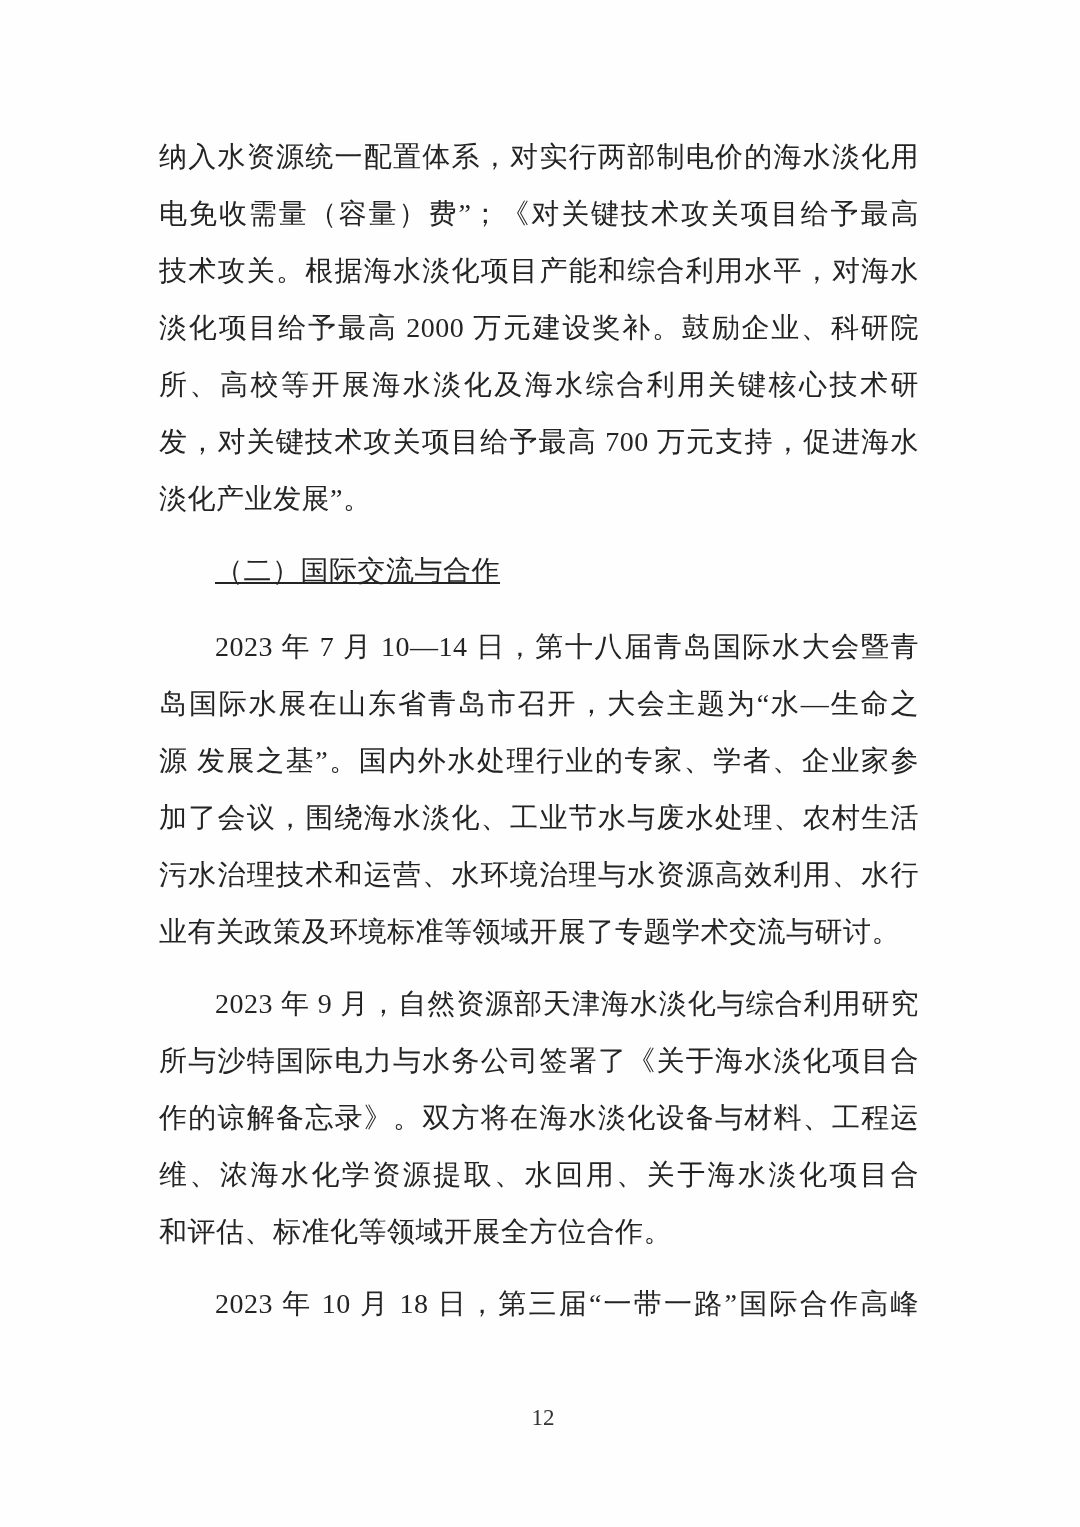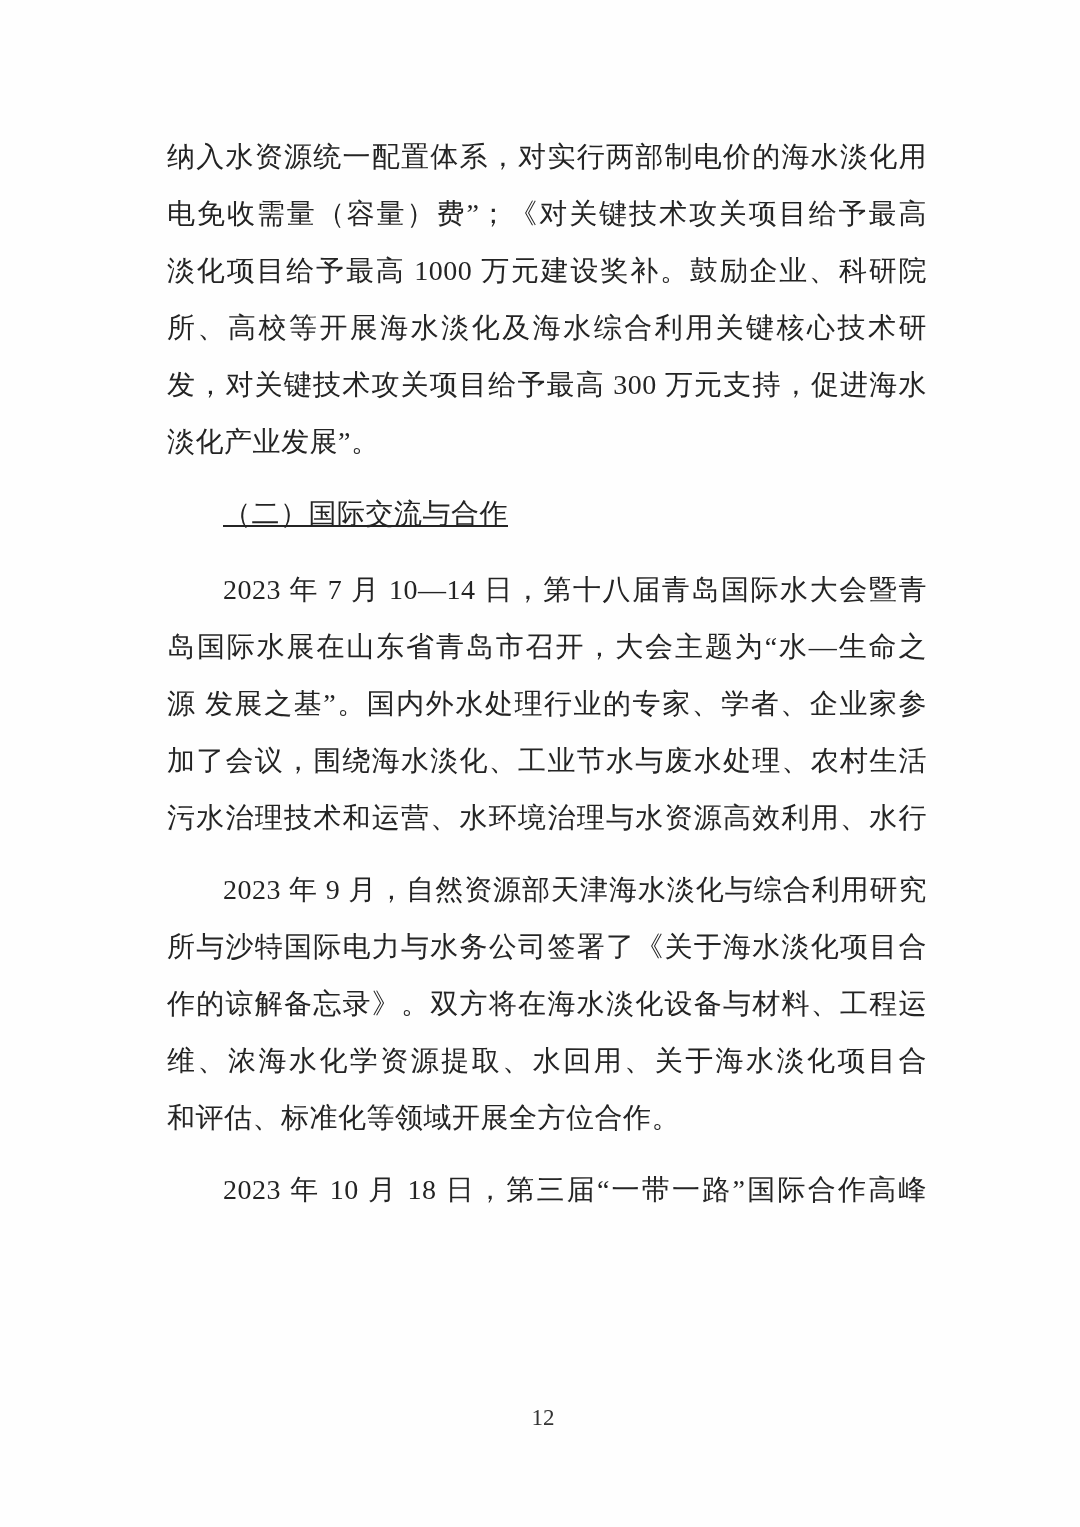--- a/index.html
+++ b/index.html
@@ -14,21 +14,20 @@
     background: #fefefe;
     font-family: "Liberation Serif", "DejaVu Serif", serif;
     color: #242424;
     overflow: hidden;
   }
   .text-block {
     position: absolute;
     left: 159px;
     top: 128px;
     width: 760px;
-    margin-left: 8px;
   }
   .para {
     margin: 0 0 15px 0;
   }
   .para.heading {
     margin-top: 8px;
     margin-bottom: 19px;
     text-decoration: underline;
   }
   .line {
@@ -58,34 +57,36 @@
   }
 </style>
 </head>
 <body>
 
 <div class="doc-page">
   <div class="text-block">
       <div class="para">
         <div class="line fill">纳入水资源统一配置体系，对实行两部制电价的海水淡化用</div>
         <div class="line fill">电免收需量（容量）费”；《对关键技术攻关项目给予最高</div>
-        <div class="line fill">淡化项目给予最高 1000 万元建设奖补。鼓励企业、科研院</div>
+        <div class="line fill">技术攻关。根据海水淡化项目产能和综合利用水平，对海水</div>
+        <div class="line fill">淡化项目给予最高 2000 万元建设奖补。鼓励企业、科研院</div>
         <div class="line fill">所、高校等开展海水淡化及海水综合利用关键核心技术研</div>
-        <div class="line fill">发，对关键技术攻关项目给予最高 300 万元支持，促进海水</div>
+        <div class="line fill">发，对关键技术攻关项目给予最高 700 万元支持，促进海水</div>
         <div class="line">淡化产业发展”。</div>
       </div>
       <div class="para heading">
         <div class="line indent">（二）国际交流与合作</div>
       </div>
       <div class="para">
         <div class="line fill indent">2023 年 7 月 10—14 日，第十八届青岛国际水大会暨青</div>
         <div class="line fill">岛国际水展在山东省青岛市召开，大会主题为“水—生命之</div>
         <div class="line fill">源 发展之基”。国内外水处理行业的专家、学者、企业家参</div>
         <div class="line fill">加了会议，围绕海水淡化、工业节水与废水处理、农村生活</div>
         <div class="line fill">污水治理技术和运营、水环境治理与水资源高效利用、水行</div>
+        <div class="line">业有关政策及环境标准等领域开展了专题学术交流与研讨。</div>
       </div>
       <div class="para">
         <div class="line fill indent">2023 年 9 月，自然资源部天津海水淡化与综合利用研究</div>
         <div class="line fill">所与沙特国际电力与水务公司签署了《关于海水淡化项目合</div>
         <div class="line fill">作的谅解备忘录》。双方将在海水淡化设备与材料、工程运</div>
         <div class="line fill">维、浓海水化学资源提取、水回用、关于海水淡化项目合</div>
         <div class="line">和评估、标准化等领域开展全方位合作。</div>
       </div>
       <div class="para">
         <div class="line fill indent">2023 年 10 月 18 日，第三届“一带一路”国际合作高峰</div>

